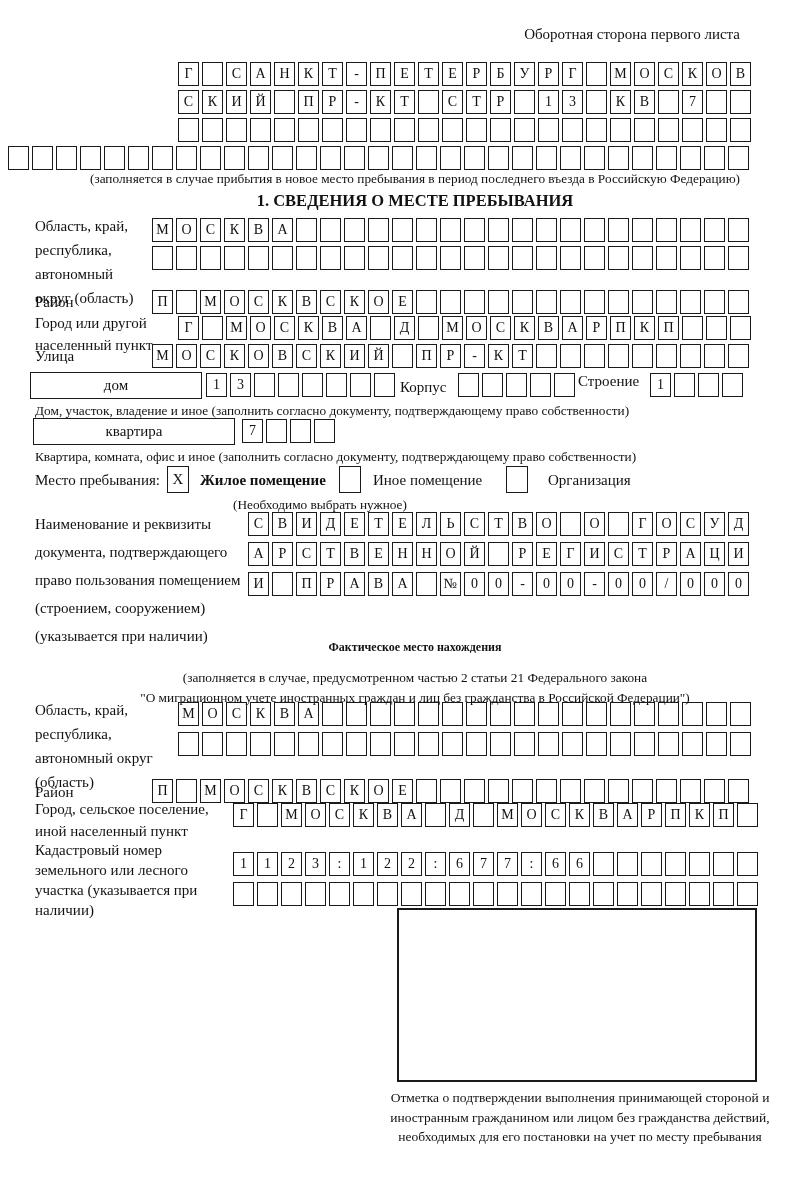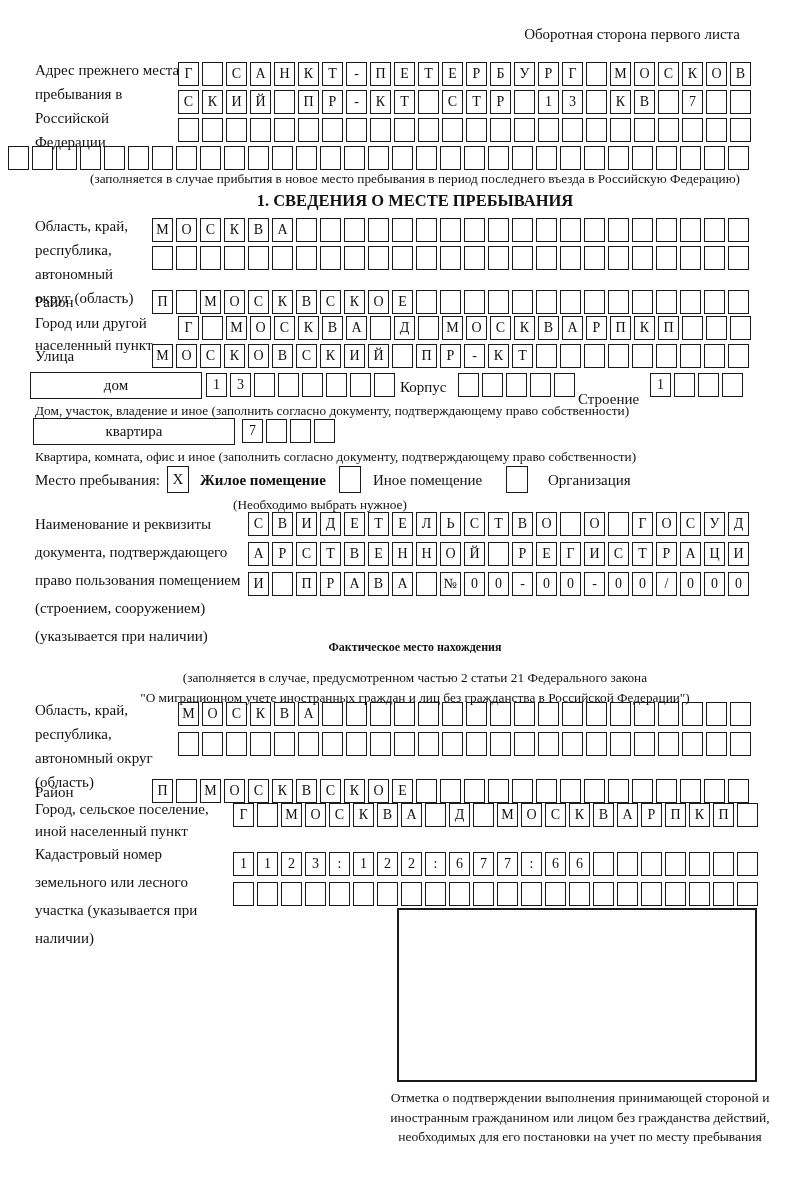--- a/index.html
+++ b/index.html
@@ -20,21 +20,20 @@
         display:flex;align-items:center;justify-content:center;font-size:15px;}
   .stamp{position:absolute;border:2px solid #1a1a1a;box-sizing:border-box;background:#fff;}
 </style>
 </head>
 <body>
 
 <div class="page">
 
   <div class="abs lbl" style="top:22px;right:60px;">Оборотная сторона первого листа</div>
 
-  <div class="abs lbl" style="left:35px;top:58px;width:148px;">Адрес прежнего места пребывания в Российской Федерации</div>
   <div class="cellrow" style="left:178px;top:62px;">
       <div class="cell">Г</div>
       <div class="cell"></div>
       <div class="cell">С</div>
       <div class="cell">А</div>
       <div class="cell">Н</div>
       <div class="cell">К</div>
       <div class="cell">Т</div>
       <div class="cell">-</div>
       <div class="cell">П</div>
@@ -297,21 +296,21 @@
       <div class="cell"></div>
     </div>
   <div class="abs lbl" style="left:400px;top:375px;">Корпус</div>
   <div class="cellrow" style="left:458px;top:373px;">
       <div class="cell"></div>
       <div class="cell"></div>
       <div class="cell"></div>
       <div class="cell"></div>
       <div class="cell"></div>
     </div>
-  <div class="abs lbl" style="left:578px;top:387px;">Строение</div>
+  <div class="abs lbl" style="left:578px;top:369px;">Строение</div>
   <div class="cellrow" style="left:650px;top:373px;">
       <div class="cell">1</div>
       <div class="cell"></div>
       <div class="cell"></div>
       <div class="cell"></div>
     </div>
   <div class="abs cap" style="left:35px;top:403px;">Дом, участок, владение и иное (заполнить согласно документу, подтверждающему право собственности)</div>
 
   <div class="widebox" style="left:33px;top:418px;width:202px;height:27px;">квартира</div>
   <div class="cellrow" style="left:242px;top:419px;">
@@ -510,21 +509,21 @@
       <div class="cell">К</div>
       <div class="cell">В</div>
       <div class="cell">А</div>
       <div class="cell">Р</div>
       <div class="cell">П</div>
       <div class="cell">К</div>
       <div class="cell">П</div>
       <div class="cell"></div>
     </div>
 
-  <div class="abs lbl" style="left:35px;top:840px;width:172px;line-height:28px;">Кадастровый номер земельного или лесного участка (указывается при наличии)</div>
+  <div class="abs lbl" style="left:35px;top:840px;width:172px;line-height:20px;">Кадастровый номер земельного или лесного участка (указывается при наличии)</div>
   <div class="cellrow" style="left:233px;top:852px;">
       <div class="cell">1</div>
       <div class="cell">1</div>
       <div class="cell">2</div>
       <div class="cell">3</div>
       <div class="cell">:</div>
       <div class="cell">1</div>
       <div class="cell">2</div>
       <div class="cell">2</div>
       <div class="cell">:</div>

